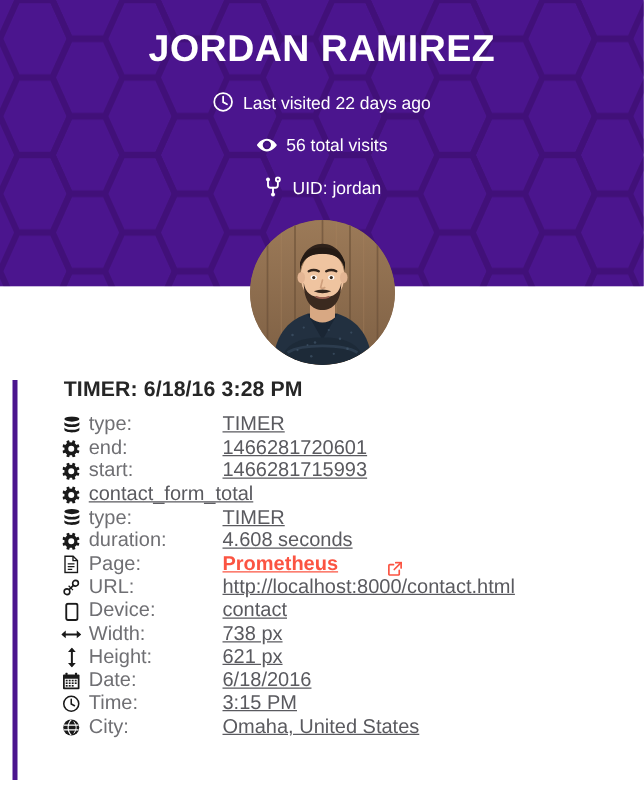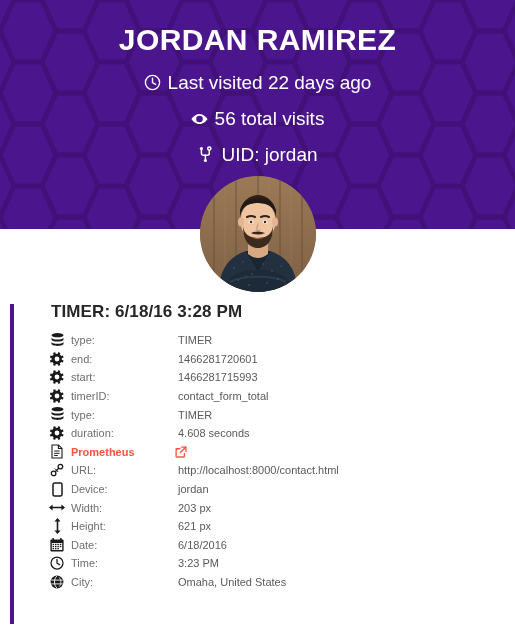--- a/index.html
+++ b/index.html
@@ -42,21 +42,21 @@
     color: #ffffff;
     font-size: 30px;
     font-weight: bold;
     letter-spacing: 0.4px;
     line-height: 1.1;
     text-transform: uppercase;
   }
 
   .hero-stat {
     color: #ffffff;
-    font-size: 19px;
+    font-size: 14px;
     line-height: 1;
     margin-top: 17px;
     display: flex;
     align-items: center;
     justify-content: center;
     gap: 7px;
     font-weight: 400;
   }
   .hero-stat .hs-icon {
     display: inline-flex;
@@ -108,21 +108,21 @@
     margin-bottom: 9px;
     padding-left: 8px;
   }
 
   .rows { display: block; }
 
   .row {
     display: flex;
     align-items: center;
     height: 18.6px;
-    font-size: 11px;
+    font-size: 16px;
   }
 
   .row-icon {
     width: 28px;
     min-width: 28px;
     display: flex;
     align-items: center;
     justify-content: center;
     color: #1a1a1a;
   }
@@ -131,22 +131,23 @@
   .row-label {
     width: 107px;
     min-width: 107px;
     color: #6f6f73;
   }
 
   .row-value {
     color: #5a5a5f;
     white-space: nowrap;
     display: flex;
-    align-items: flex-start;
+    align-items: flex-end;
     gap: 7px;
+    text-decoration: underline;
   }
 
   .row-value.link-value {
     color: #fb5442;
     font-weight: bold;
     gap: 40px;
   }
   .row-value.link-value .ext-icon { color: #fb5442; }
   .row-value.link-value .ext-icon svg { display: block; }
 </style>
@@ -329,21 +330,20 @@
           <span class="row-value">
             <span>1466281715993</span>
           </span>
         </div>
         <div class="row">
           <span class="row-icon">
             <svg width="14" height="14" viewBox="0 0 14 14" fill="currentColor">
               <path d="M13.2 8.3l-1.4-.4a5 5 0 0 0 0-1.8l1.4-.4a.4.4 0 0 0 .3-.5l-.5-1.5a.4.4 0 0 0-.5-.25l-1.4.45a5 5 0 0 0-1.3-1.3l.45-1.4a.4.4 0 0 0-.25-.5L8.5.2a.4.4 0 0 0-.5.3l-.4 1.4a5 5 0 0 0-1.8 0L5.4.5A.4.4 0 0 0 4.9.2L3.4.7a.4.4 0 0 0-.25.5l.45 1.4a5 5 0 0 0-1.3 1.3L.9 3.45a.4.4 0 0 0-.5.25L-.1 5.2a.4.4 0 0 0 .3.5l1.4.4a5 5 0 0 0 0 1.8l-1.4.4a.4.4 0 0 0-.3.5l.5 1.5a.4.4 0 0 0 .5.25l1.4-.45a5 5 0 0 0 1.3 1.3l-.45 1.4a.4.4 0 0 0 .25.5l1.5.5a.4.4 0 0 0 .5-.3l.4-1.4a5 5 0 0 0 1.8 0l.4 1.4a.4.4 0 0 0 .5.3l1.5-.5a.4.4 0 0 0 .25-.5l-.45-1.4a5 5 0 0 0 1.3-1.3l1.4.45a.4.4 0 0 0 .5-.25l.5-1.5a.4.4 0 0 0-.3-.5zM7 9.4A2.4 2.4 0 1 1 7 4.6a2.4 2.4 0 0 1 0 4.8z"></path>
             </svg>
           </span>
-          <span class="row-label">timerID:</span>
           <span class="row-value">
             <span>contact_form_total</span>
           </span>
         </div>
         <div class="row">
           <span class="row-icon">
             <svg width="13" height="15" viewBox="0 0 13 15" fill="currentColor">
               <ellipse cx="6.5" cy="2.2" rx="6" ry="2.1"></ellipse>
               <path d="M0.5 4.4c0 1.15 2.7 2.1 6 2.1s6-.95 6-2.1v2.1c0 1.15-2.7 2.1-6 2.1s-6-.95-6-2.1z"></path>
               <path d="M0.5 8.7c0 1.15 2.7 2.1 6 2.1s6-.95 6-2.1v2.1c0 1.15-2.7 2.1-6 2.1s-6-.95-6-2.1z"></path>
@@ -366,20 +366,21 @@
           </span>
         </div>
         <div class="row">
           <span class="row-icon">
             <svg width="12" height="15" viewBox="0 0 12 15" fill="none" stroke="currentColor" stroke-width="1.1">
               <path d="M1 1h6.5L11 4.4V14H1z" fill="#ffffff"></path>
               <path d="M7.4 1v3.5H11"></path>
               <path d="M3.2 7h5.4M3.2 9.3h5.4M3.2 11.5h3.6" stroke-width="1"></path>
             </svg>
           </span>
+          <span class="row-label">Page:</span>
           <span class="row-value link-value">
             <span>Prometheus</span>
             <span class="ext-icon">
               <svg width="12" height="12" viewBox="0 0 12 12" fill="none" stroke="currentColor" stroke-width="1.35" stroke-linecap="round">
                 <path d="M6.6 1.1H10.9V5.4"></path>
                 <path d="M5.4 6.6 L10.7 1.3"></path>
                 <path d="M9.4 7.3V10.3a.7.7 0 0 1-.7.7H1.8a.7.7 0 0 1-.7-.7V3.4a.7.7 0 0 1 .7-.7H4.8"></path>
               </svg>
             </span>
           </span>
@@ -399,32 +400,32 @@
           </span>
         </div>
         <div class="row">
           <span class="row-icon">
             <svg width="11" height="15" viewBox="0 0 11 15" fill="none" stroke="currentColor" stroke-width="1.5">
               <rect x="1" y="1" width="9" height="13" rx="1.4"></rect>
             </svg>
           </span>
           <span class="row-label">Device:</span>
           <span class="row-value">
-            <span>jordan</span>
+            <span>contact</span>
           </span>
         </div>
         <div class="row">
           <span class="row-icon">
             <svg width="16" height="11" viewBox="0 0 16 11" fill="currentColor">
               <path d="M0 5.5 L3.6 2.4 L3.6 4.7 L12.4 4.7 L12.4 2.4 L16 5.5 L12.4 8.6 L12.4 6.3 L3.6 6.3 L3.6 8.6 Z"></path>
             </svg>
           </span>
           <span class="row-label">Width:</span>
           <span class="row-value">
-            <span>203 px</span>
+            <span>738 px</span>
           </span>
         </div>
         <div class="row">
           <span class="row-icon">
             <svg width="11" height="16" viewBox="0 0 11 16" fill="currentColor">
               <path d="M5.5 0 L8.6 3.6 L6.3 3.6 L6.3 12.4 L8.6 12.4 L5.5 16 L2.4 12.4 L4.7 12.4 L4.7 3.6 L2.4 3.6 Z"></path>
             </svg>
           </span>
           <span class="row-label">Height:</span>
           <span class="row-value">
@@ -460,21 +461,21 @@
         </div>
         <div class="row">
           <span class="row-icon">
             <svg width="14" height="14" viewBox="0 0 14 14" fill="none" stroke="currentColor" stroke-width="1.25">
               <circle cx="7" cy="7" r="6"></circle>
               <path d="M7 3.4 L7 7.2 L9.6 8.6" stroke-linecap="round"></path>
             </svg>
           </span>
           <span class="row-label">Time:</span>
           <span class="row-value">
-            <span>3:23 PM</span>
+            <span>3:15 PM</span>
           </span>
         </div>
         <div class="row">
           <span class="row-icon">
             <svg width="14" height="14" viewBox="0 0 14 14" fill="currentColor">
               <circle cx="7" cy="7" r="6.4"></circle>
               <path d="M7 0.9c-1.6 1.4-2.5 3.6-2.5 6.1s.9 4.7 2.5 6.1" fill="none" stroke="#ffffff" stroke-width="0.9"></path>
               <path d="M1.2 5.1h11.6M1.2 8.9h11.6" stroke="#ffffff" stroke-width="0.9" fill="none"></path>
               <path d="M9 2.3c1.2 1.3 1.9 2.9 1.9 4.7 0 1.8-.7 3.4-1.9 4.7" fill="none" stroke="#ffffff" stroke-width="0.8"></path>
             </svg>

